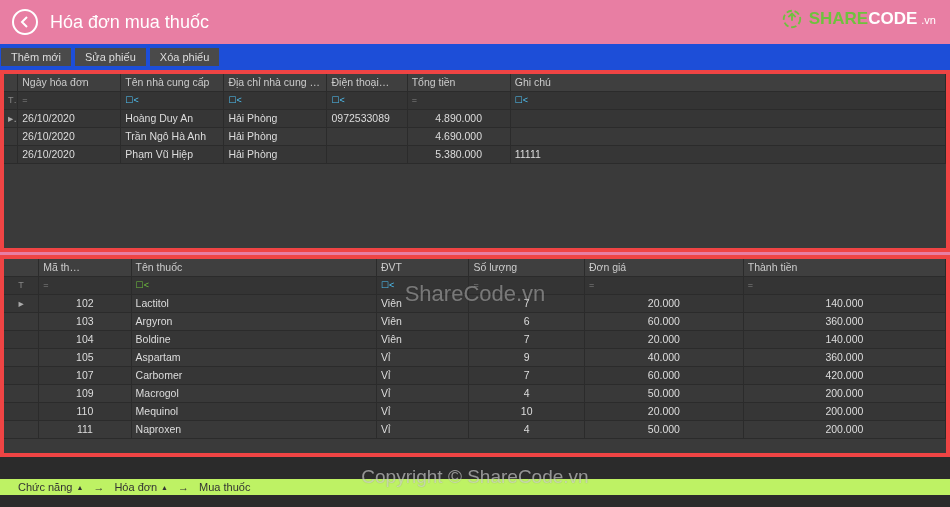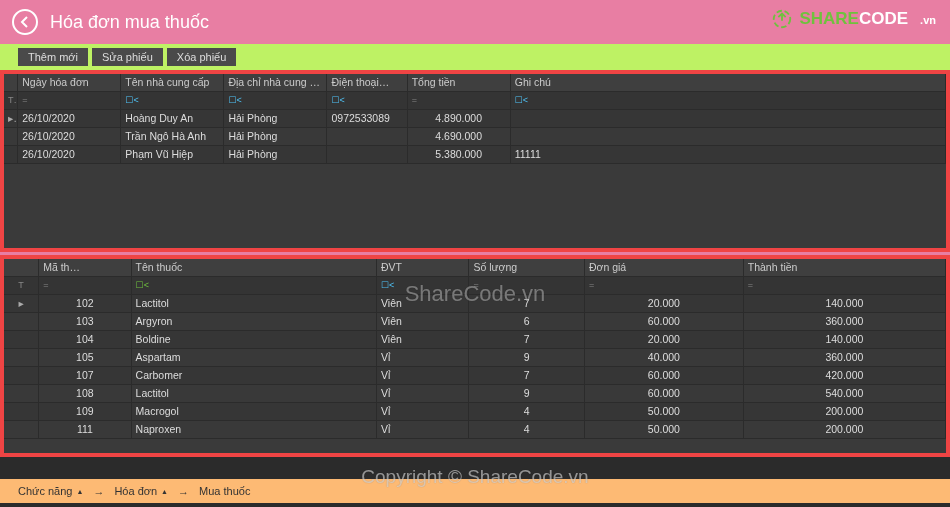--- a/index.html
+++ b/index.html
@@ -5,38 +5,38 @@
 *{box-sizing:border-box;margin:0;padding:0}
 body{background:#2b2b2b;color:#ddd;font-family:"Segoe UI",Tahoma,sans-serif;font-size:11px;width:950px;height:507px;overflow:hidden;position:relative}
 .header-bar{background:#e87ea3;height:44px;display:flex;align-items:center;padding:12px 12px;position:relative}
 .back-btn{width:26px;height:26px;border:2px solid #fff;border-radius:50%;display:flex;align-items:center;justify-content:center;margin-right:12px;cursor:pointer}
 .back-btn svg{stroke:#fff;stroke-width:2;fill:none}
 .page-title{color:#fff;font-size:18px;font-weight:300}
 .logo{position:absolute;right:14px;top:8px;display:flex;align-items:center;gap:6px;font-size:17px;font-weight:700}
 .logo-icon{width:22px;height:22px}
 .logo-share{color:#6fc13e}
 .logo-code{color:#fff}
-.logo-vn{color:#fff;font-size:11px;font-weight:700;margin-left:12px;margin-top:-3px}
-.toolbar{background:#bef264;padding:4px 18px;display:flex;gap:4px}
+.logo-vn{color:#fff;font-size:11px;font-weight:400;margin-left:4px;margin-top:-3px}
+.toolbar{background:#1d4ed8;padding:4px 1px;display:flex;gap:4px}
 .tool-btn{background:#4a4a4a;color:#ddd;border:none;padding:3px 10px;font-size:11px;cursor:pointer}
 .grid-pane{background:#3a3a3a;border:4px solid #ef4444;overflow:auto}
 #top-grid{height:182px}
 #bottom-grid{height:202px}
 .divider{height:3px;background:#e87ea3}
 table{border-collapse:collapse;width:100%;table-layout:fixed}
 th,td{border-right:1px solid #2b2b2b;border-bottom:1px solid #2b2b2b;padding:1px 4px;text-align:left;height:17px;line-height:15px;font-size:10.5px;overflow:hidden;white-space:nowrap;text-overflow:ellipsis}
 th{background:#3f3f3f;font-weight:400;color:#ccc;position:sticky;top:0}
 tbody tr{background:#393939}
 tbody tr:nth-child(even){background:#363636}
 .filter-row td{background:#343434;color:#888;font-size:9px}
 .filter-badge{color:#4fc3f7;font-size:9px}
 .filter-green{color:#6fc13e;font-size:9px}
 .num{text-align:center}
 .row-indicator{width:12px;min-width:12px;text-align:center;color:#aaa}
-.bottom-nav{position:absolute;bottom:4px;left:0;right:0;height:24px;background:#fdba74;display:flex;align-items:center;padding:0 18px;gap:10px;color:#333;font-size:11px}
+.bottom-nav{position:absolute;bottom:12px;left:0;right:0;height:16px;background:#bef264;display:flex;align-items:center;padding:0 18px;gap:10px;color:#333;font-size:11px}
 .nav-item{display:flex;align-items:center;gap:4px}
 .nav-tri{font-size:7px}
 .nav-arrow{color:#333;font-size:11px}
 .watermark-main{position:absolute;left:50%;top:58%;transform:translate(-50%,-50%);color:rgba(235,235,235,.42);font-size:22px;font-weight:500;pointer-events:none;font-family:Arial;text-shadow:0 0 1px rgba(0,0,0,.3)}
 .watermark-copy{position:absolute;left:50%;top:94%;transform:translate(-50%,-50%);color:rgba(245,245,245,.55);font-size:19px;font-weight:500;pointer-events:none;font-family:Arial;text-shadow:0 0 1px rgba(0,0,0,.3)}
 </style>
 </head>
 <body>
 
 <div class="header-bar">
@@ -198,34 +198,34 @@
           <td class="row-indicator"></td>
           <td class="num">107</td>
           <td>Carbomer</td>
           <td>Vỉ</td>
           <td class="num">7</td>
           <td class="num">60.000</td>
           <td class="num">420.000</td>
         </tr>
         <tr>
           <td class="row-indicator"></td>
-          <td class="num">108</td>
-          <td>Lactitol</td>
-          <td>Vỉ</td>
-          <td class="num">9</td>
-          <td class="num">60.000</td>
-          <td class="num">540.000</td>
-        </tr>
-        <tr>
-          <td class="row-indicator"></td>
           <td class="num">109</td>
           <td>Macrogol</td>
           <td>Vỉ</td>
           <td class="num">4</td>
           <td class="num">50.000</td>
+          <td class="num">200.000</td>
+        </tr>
+        <tr>
+          <td class="row-indicator"></td>
+          <td class="num">110</td>
+          <td>Mequinol</td>
+          <td>Vỉ</td>
+          <td class="num">10</td>
+          <td class="num">20.000</td>
           <td class="num">200.000</td>
         </tr>
         <tr>
           <td class="row-indicator"></td>
           <td class="num">111</td>
           <td>Naproxen</td>
           <td>Vỉ</td>
           <td class="num">4</td>
           <td class="num">50.000</td>
           <td class="num">200.000</td>

